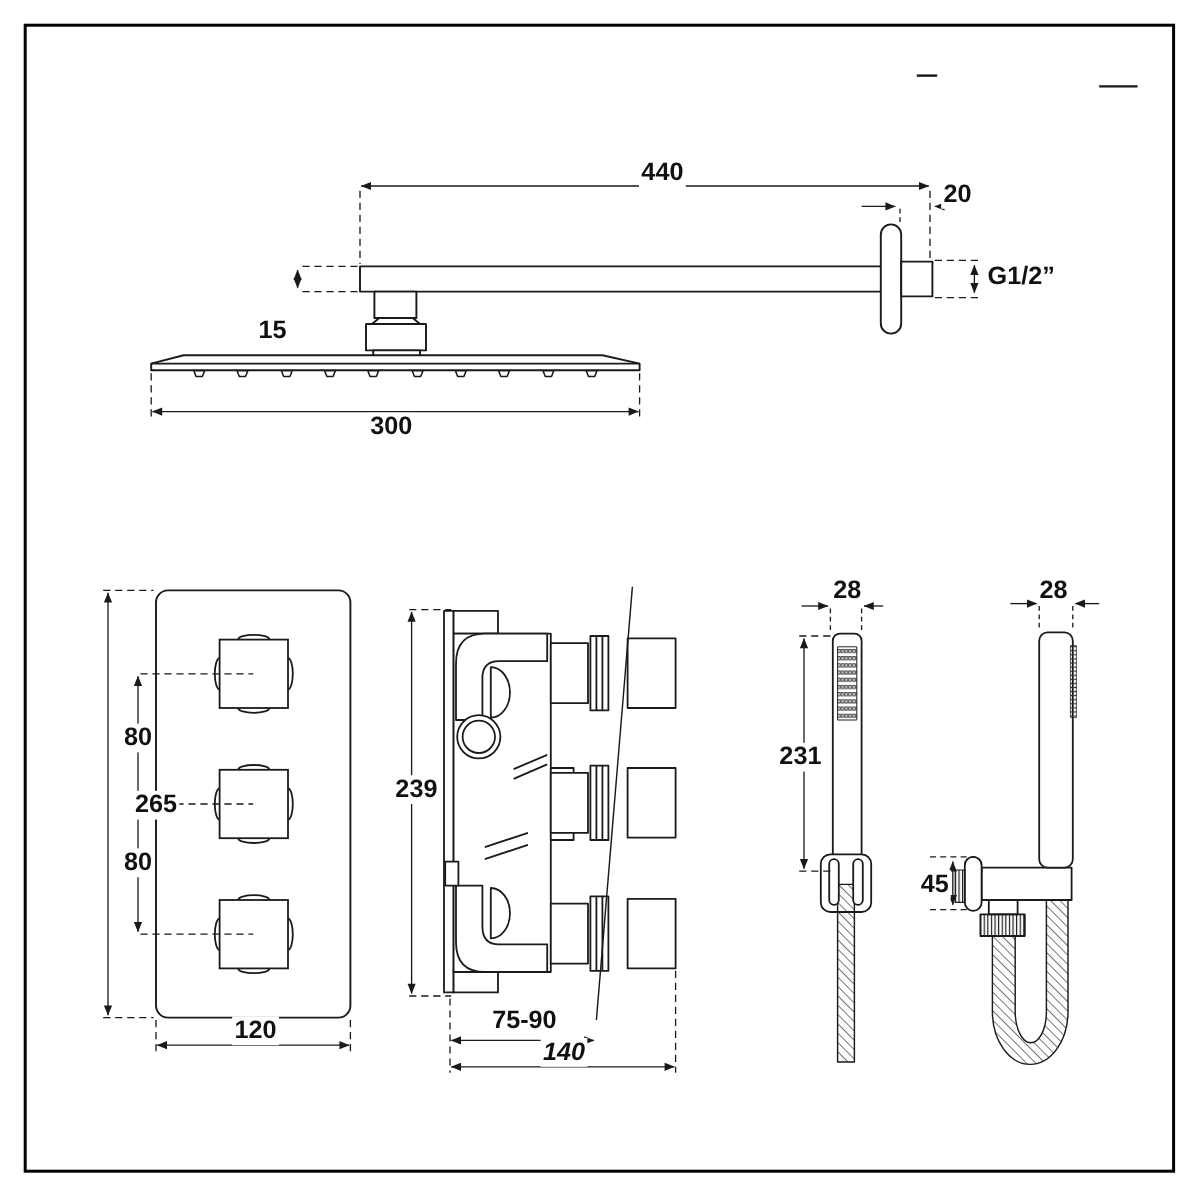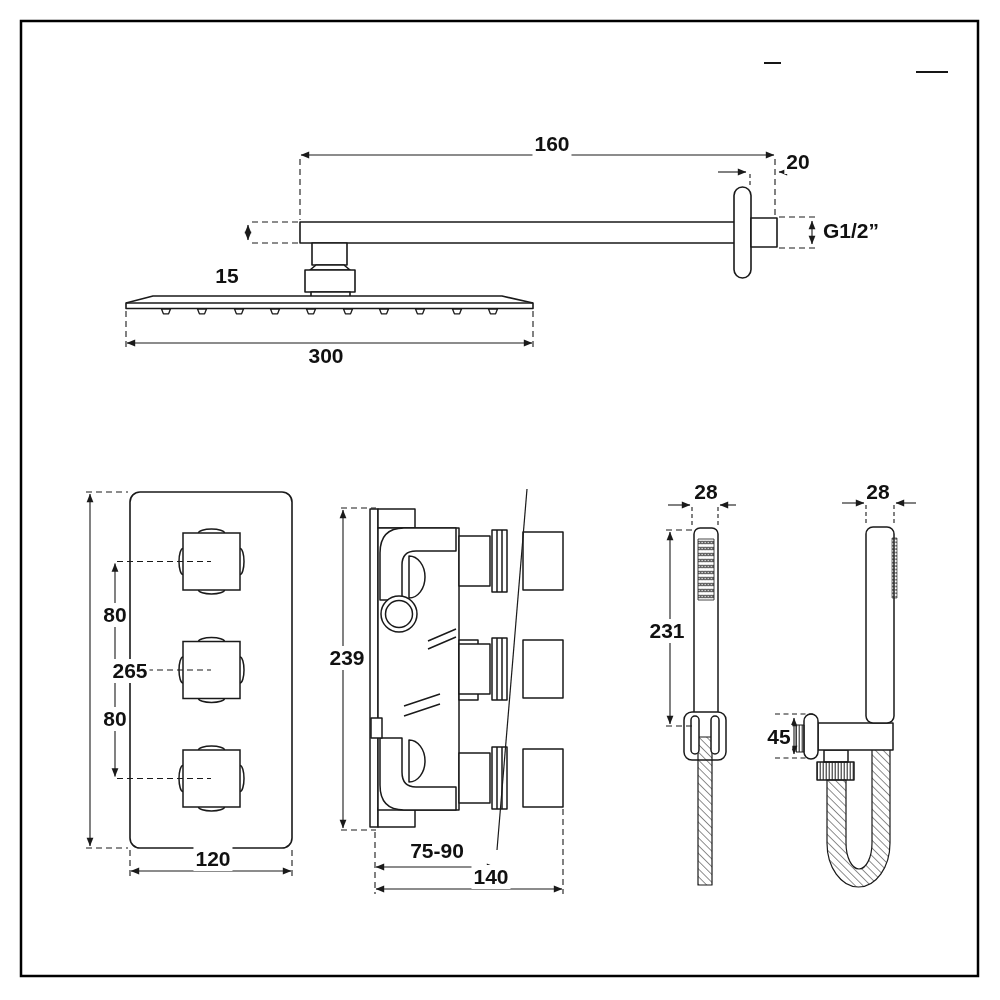--- a/index.html
+++ b/index.html
@@ -188,33 +188,33 @@
     <line x1="916" y1="503" x2="896" y2="503" marker-end="url(#arw)"></line>
     <line x1="866" y1="505" x2="866" y2="526" stroke-dasharray="4,3"></line>
     <line x1="894" y1="505" x2="894" y2="526" stroke-dasharray="4,3"></line>
     <line x1="775" y1="714" x2="813" y2="714" stroke-dasharray="5,3.5"></line>
     <line x1="775" y1="758" x2="807" y2="758" stroke-dasharray="5,3.5"></line>
     <line x1="794" y1="718" x2="794" y2="754" marker-start="url(#arw)" marker-end="url(#arw)"></line>
   </g>
 </svg>
 
 
-  <span class="dim-label" style="left:552px;top:144px;">160</span>
+  <span class="dim-label" style="left:552px;top:144px;">440</span>
   <span class="dim-label" style="left:798px;top:162px;text-align:center;">20</span>
   <span class="dim-label" style="left:227px;top:232px;margin-top:44px;">15</span>
   <span class="dim-label" style="left:851px;top:231px;">G1/2”</span>
   <span class="dim-label" style="left:326px;top:356px;">300</span>
 
   <span class="dim-label" style="left:86px;top:671px;margin-left:44px;">265</span>
   <span class="dim-label" style="left:115px;top:615px;">80</span>
   <span class="dim-label" style="left:115px;top:719px;">80</span>
   <span class="dim-label" style="left:213px;top:859px;">120</span>
 
   <span class="dim-label" style="left:347px;top:658px;">239</span>
   <span class="dim-label" style="left:437px;top:851px;">75-90</span>
-  <span class="dim-label" style="left:491px;top:877px;">140</span>
+  <span class="dim-label" style="left:470px;top:877px;font-style:italic;">140</span>
 
   <span class="dim-label" style="left:706px;top:492px;">28</span>
   <span class="dim-label" style="left:667px;top:631px;text-align:right;">231</span>
   <span class="dim-label" style="left:878px;top:492px;">28</span>
   <span class="dim-label" style="left:779px;top:737px;">45</span>
 
 </div>
 
 </body></html>

